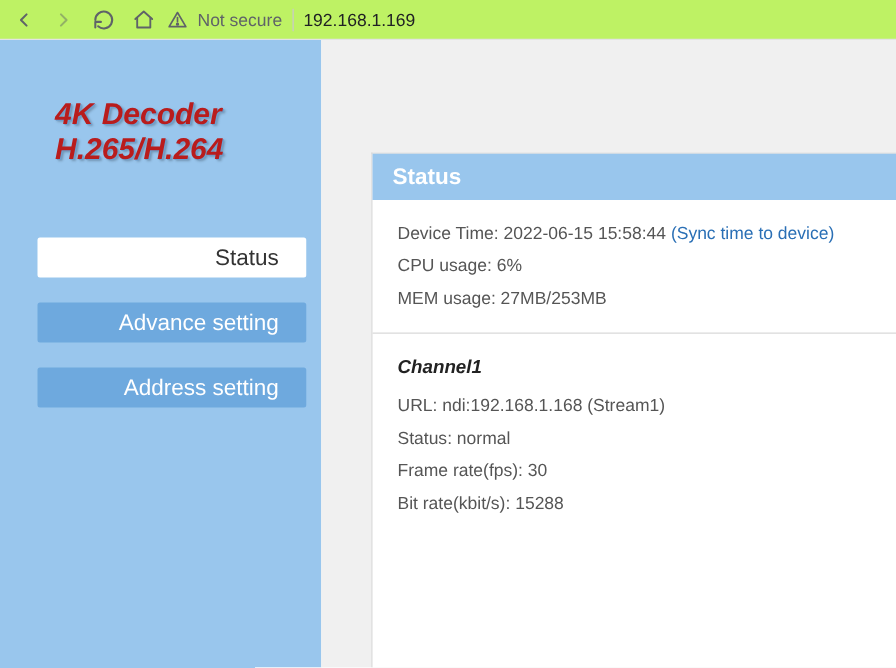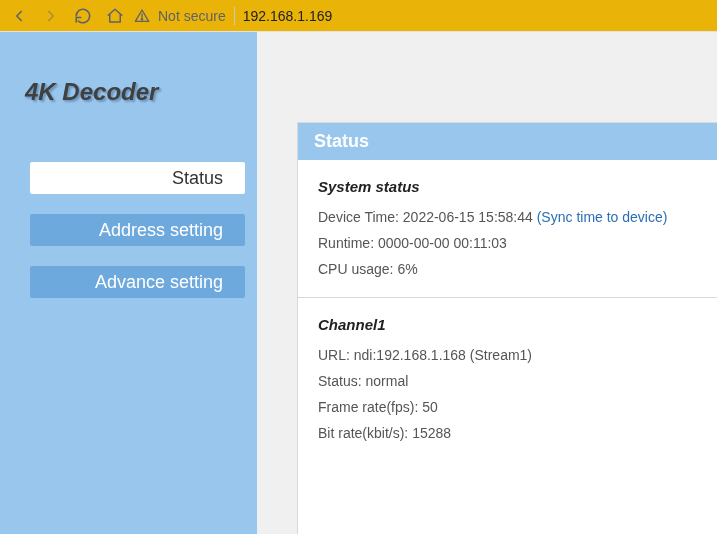--- a/index.html
+++ b/index.html
@@ -1,20 +1,20 @@
 <!DOCTYPE html>
 <html><head>
 <meta charset="utf-8">
 <style>
   * { box-sizing: border-box; margin: 0; padding: 0; }
   html, body { width: 717px; height: 534px; font-family: Arial, Helvetica, sans-serif; overflow: hidden; background:#fff; }
   
   .chrome {
     height: 32px;
-    background: #eab308;
+    background: #bef264;
     border-bottom: 1px solid #e3e3e3;
     display: flex;
     align-items: center;
     padding: 0 6px;
     gap: 10px;
     font-size: 14px;
     color: #5f6368;
   }
   .chrome .nav-icons { display:flex; align-items:center; gap:14px; padding-left:4px;}
   .chrome svg { display:block; }
@@ -27,27 +27,27 @@
     display:flex;
     height: calc(534px - 32px);
   }
   .sidebar {
     width: 257px;
     background: #99c6ed;
     position: relative;
     padding-top: 46px;
   }
   .brand {
-    padding-left: 25px;
+    padding-left: 44px;
     font-family: Arial, Helvetica, sans-serif;
     font-weight: bold;
     font-style: italic;
     font-size: 24px;
     line-height: 28px;
-    color: #404040;
+    color: #b91c1c;
     text-shadow: 1px 1px 0 #6d9fcf, 2px 2px 2px rgba(0,0,0,0.25);
   }
   .nav {
     margin-top: 56px;
     padding: 0 12px 0 30px;
   }
   .nav-item {
     height: 32px;
     margin-bottom: 20px;
     display:flex;
@@ -150,63 +150,63 @@
     <span class="not-secure">Not secure</span>
     <span class="sep"></span>
     <span class="addr">192.168.1.169</span>
   </div>
 </div>
 
 <div class="page">
   <div class="sidebar">
     <div class="brand">
       <div>4K Decoder</div>
+      <div>H.265/H.264</div>
     </div>
     <div class="nav">
       <div class="nav-item active">
         <span>Status</span>
       </div>
       <div class="nav-item">
+        <span>Advance setting</span>
+      </div>
+      <div class="nav-item">
         <span>Address setting</span>
-      </div>
-      <div class="nav-item">
-        <span>Advance setting</span>
       </div>
     </div>
   </div>
 
   <div class="content">
     <div class="panel">
       <div class="panel-header">Status</div>
 
       <div class="section">
-        <h3>System status</h3>
         <div class="row">
           <span class="lbl">Device Time</span><span>2022-06-15 15:58:44</span>
           <span> </span>
           <span class="link">(Sync time to device)</span>
         </div>
         <div class="row">
-          <span class="lbl">Runtime</span><span>0000-00-00 00:11:03</span>
-        </div>
-        <div class="row">
           <span class="lbl">CPU usage</span><span>6%</span>
+        </div>
+        <div class="row">
+          <span class="lbl">MEM usage</span><span>27MB/253MB</span>
         </div>
       </div>
 
       <div class="section">
         <h3>Channel1</h3>
         <div class="row">
           <span class="lbl">URL</span><span>ndi:192.168.1.168 (Stream1)</span>
         </div>
         <div class="row">
           <span class="lbl">Status</span><span>normal</span>
         </div>
         <div class="row">
-          <span class="lbl">Frame rate(fps)</span><span>50</span>
+          <span class="lbl">Frame rate(fps)</span><span>30</span>
         </div>
         <div class="row">
           <span class="lbl">Bit rate(kbit/s)</span><span>15288</span>
         </div>
       </div>
     </div>
   </div>
 </div>
 
 </body></html>

